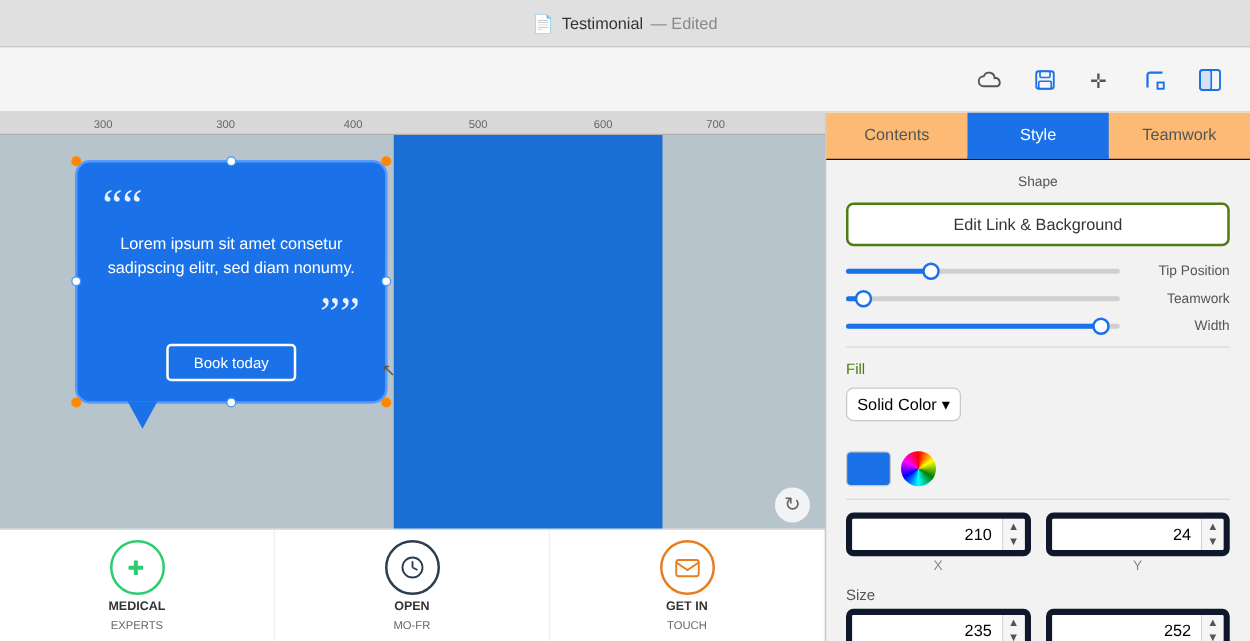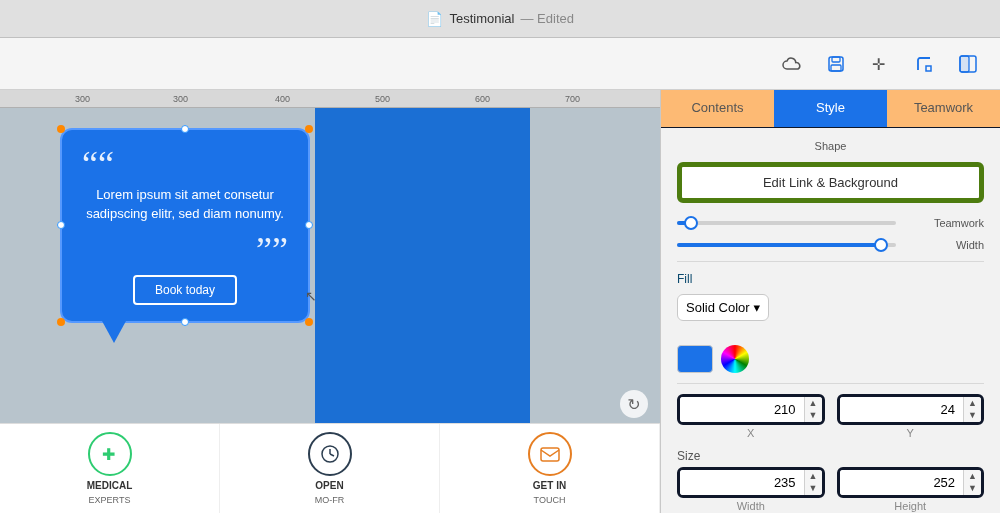--- a/index.html
+++ b/index.html
@@ -252,21 +252,21 @@
       color: #555;
       margin-bottom: 10px;
       font-weight: 500;
     }
 
     .edit-link-btn {
       display: block;
       width: 100%;
       padding: 8px 12px;
       background: white;
-      border: 5px solid #4d7c0f;
+      border: 2px solid #4d7c0f;
       border-radius: 6px;
       font-size: 13px;
       color: #333;
       cursor: pointer;
       text-align: center;
       margin-bottom: 14px;
     }
 
     
     .slider-row {
@@ -298,21 +298,21 @@
       font-size: 11px; color: #555; width: 80px; text-align: right;
     }
 
     
     .divider {
       height: 1px; background: #d8d8d8; margin: 10px 0;
     }
 
     
     .fill-label {
-      font-size: 12px; color: #0c4a6e; margin-bottom: 8px; font-weight: 500;
+      font-size: 12px; color: #4d7c0f; margin-bottom: 8px; font-weight: 500;
     }
     .fill-select-row {
       display: flex; align-items: center; gap: 8px; margin-bottom: 24px;
     }
     .fill-select {
       padding: 5px 8px;
       border: 1px solid #c8c8c8;
       border-radius: 6px;
       background: white;
       font-size: 13px;
@@ -338,21 +338,21 @@
 
     
     .pos-size-row {
       display: flex; gap: 12px; margin-bottom: 10px;
     }
     .pos-group { flex: 1; }
     .pos-label {
       font-size: 12px; color: #555; margin-bottom: 4px;
     }
     .pos-input-wrap {
-      display: flex; border: 3px solid #0f172a; border-radius: 6px; overflow: hidden; background: white;
+      display: flex; border: 5px solid #0f172a; border-radius: 6px; overflow: hidden; background: white;
     }
     .pos-input {
       flex: 1; padding: 5px 8px; font-size: 13px; border: none; outline: none; width: 60px; text-align: right;
     }
     .pos-stepper {
       display: flex; flex-direction: column; border-left: 1px solid #d0d0d0;
     }
     .stepper-btn {
       flex: 1; padding: 1px 4px; font-size: 9px; background: #f5f5f5; border: none; cursor: pointer; color: #555; line-height: 1;
     }
@@ -492,20 +492,27 @@
       </div>
     </div>
 
     <div class="panel-content">
 
       <div class="section-title">Shape</div>
       <button class="edit-link-btn">Edit Link &amp; Background</button>
 
       <div class="slider-row">
         <div class="slider-track">
+          <div class="slider-fill" style="width:30%"></div>
+          <div class="slider-thumb" style="left:28%"></div>
+        </div>
+        <span class="slider-label">Tip Position</span>
+      </div>
+      <div class="slider-row">
+        <div class="slider-track">
           <div class="slider-fill" style="width:5%"></div>
           <div class="slider-thumb" style="left:3%"></div>
         </div>
         <span class="slider-label">Teamwork</span>
       </div>
       <div class="slider-row">
         <div class="slider-track">
           <div class="slider-fill" style="width:92%"></div>
           <div class="slider-thumb" style="left:90%"></div>
         </div>

